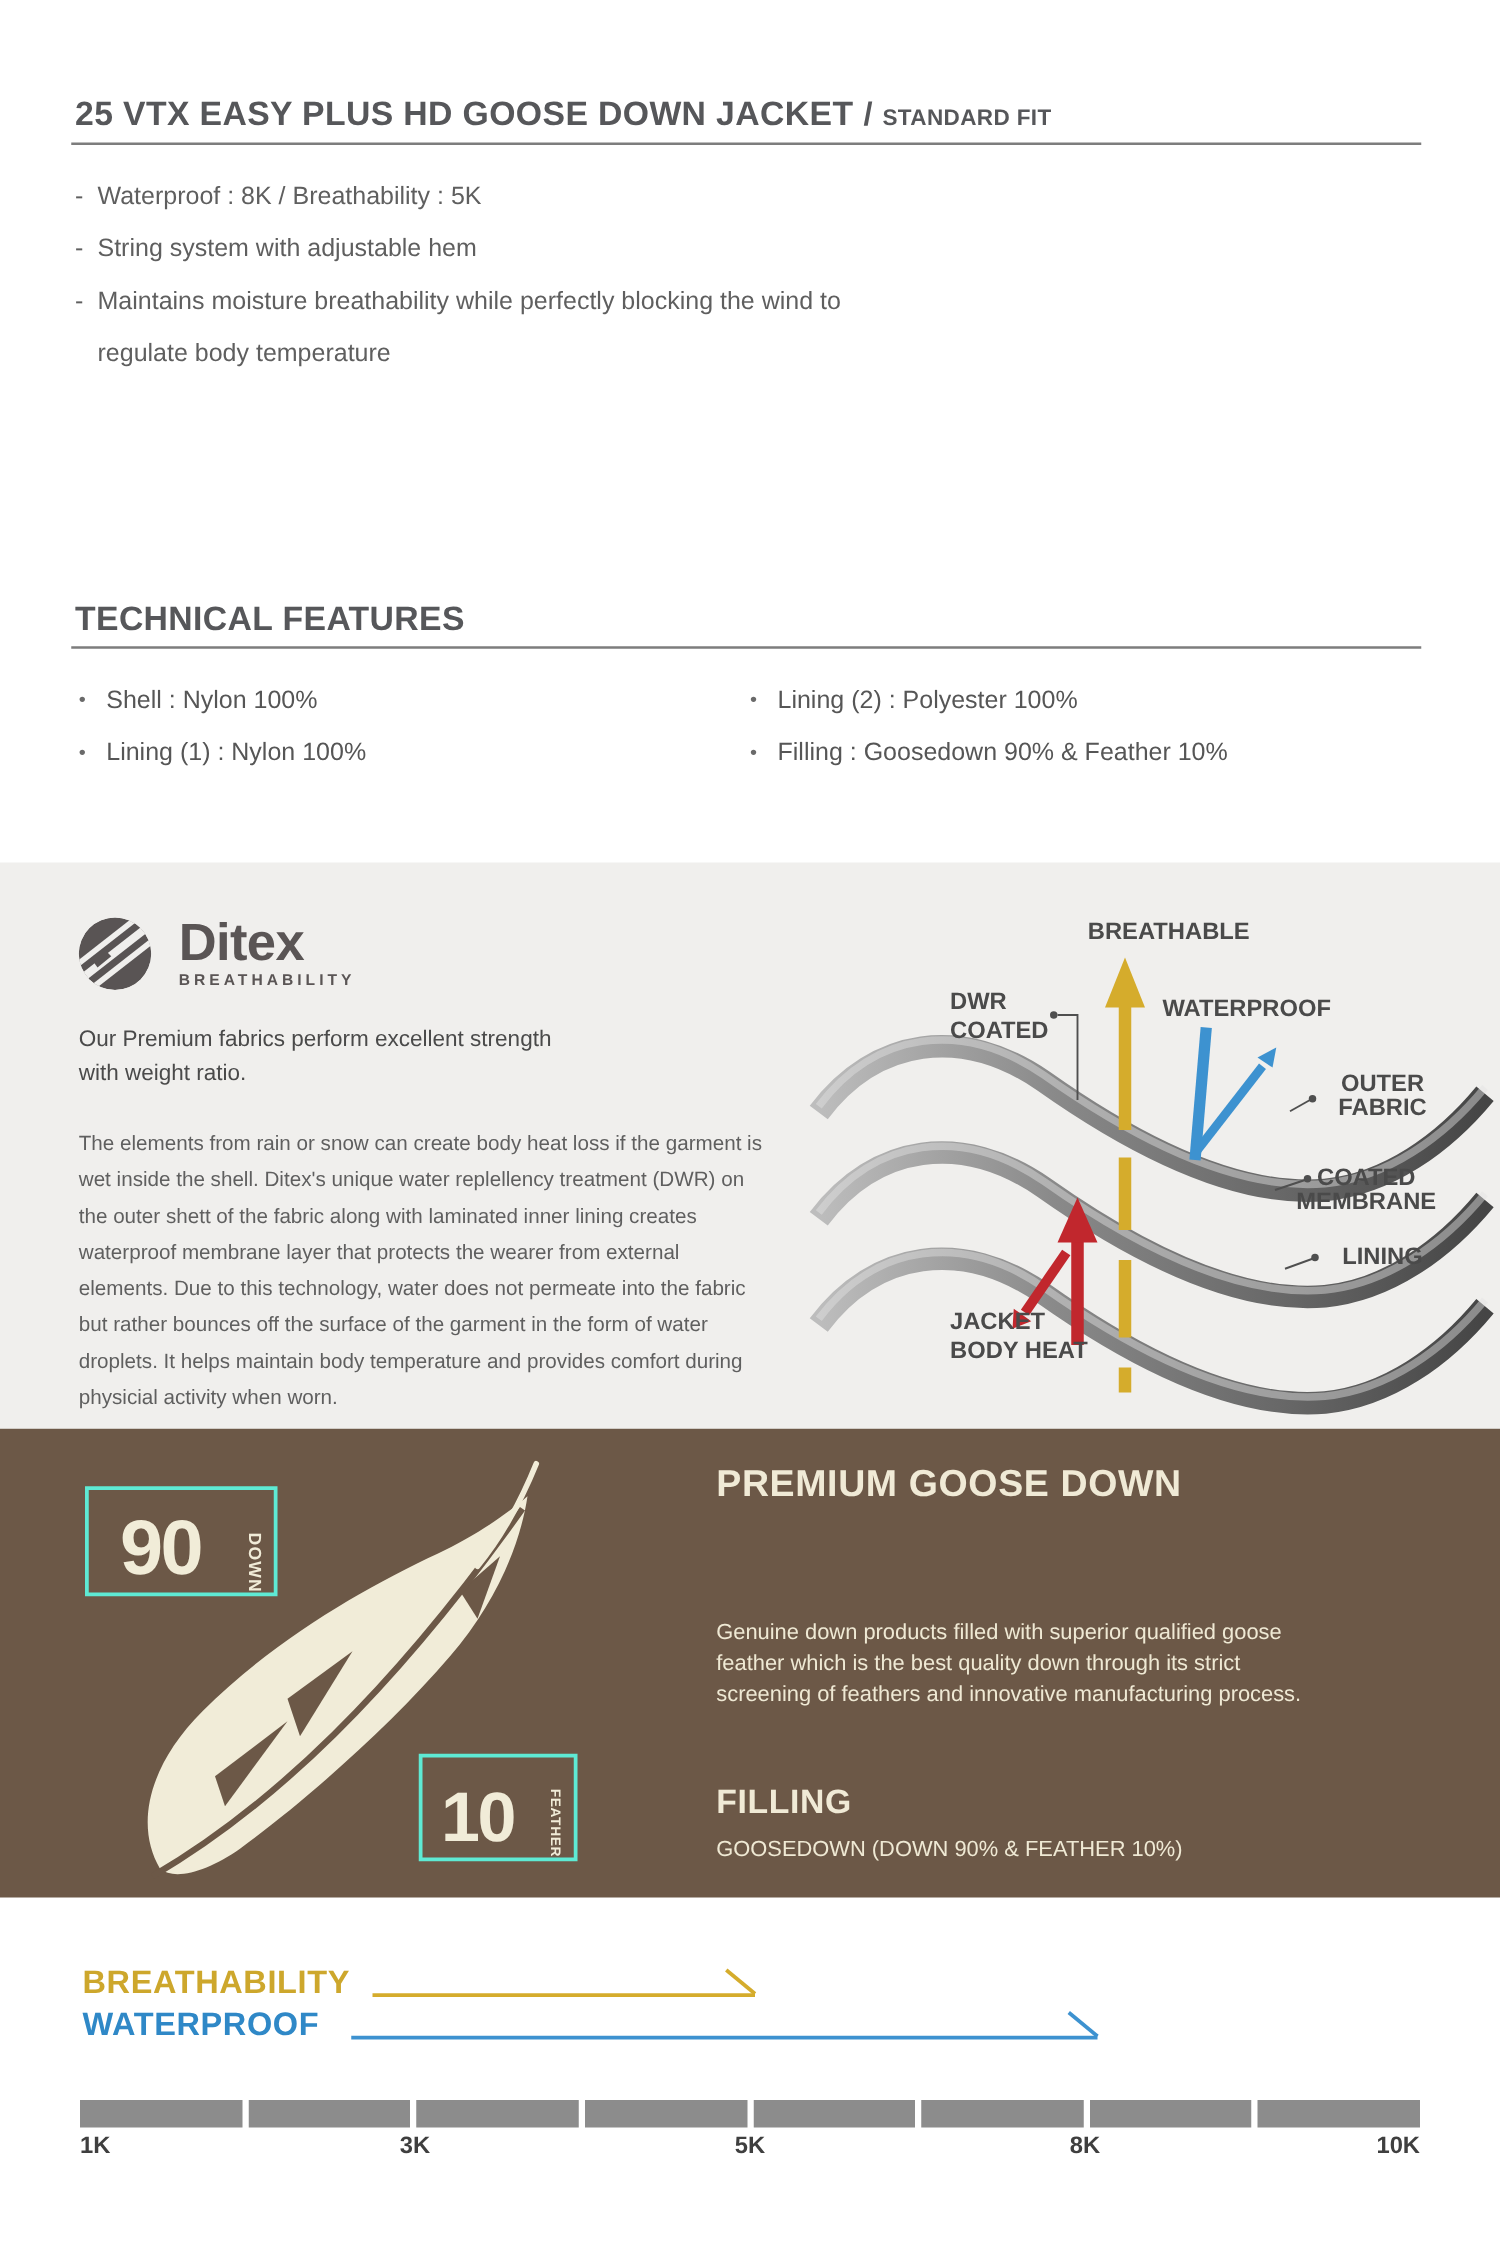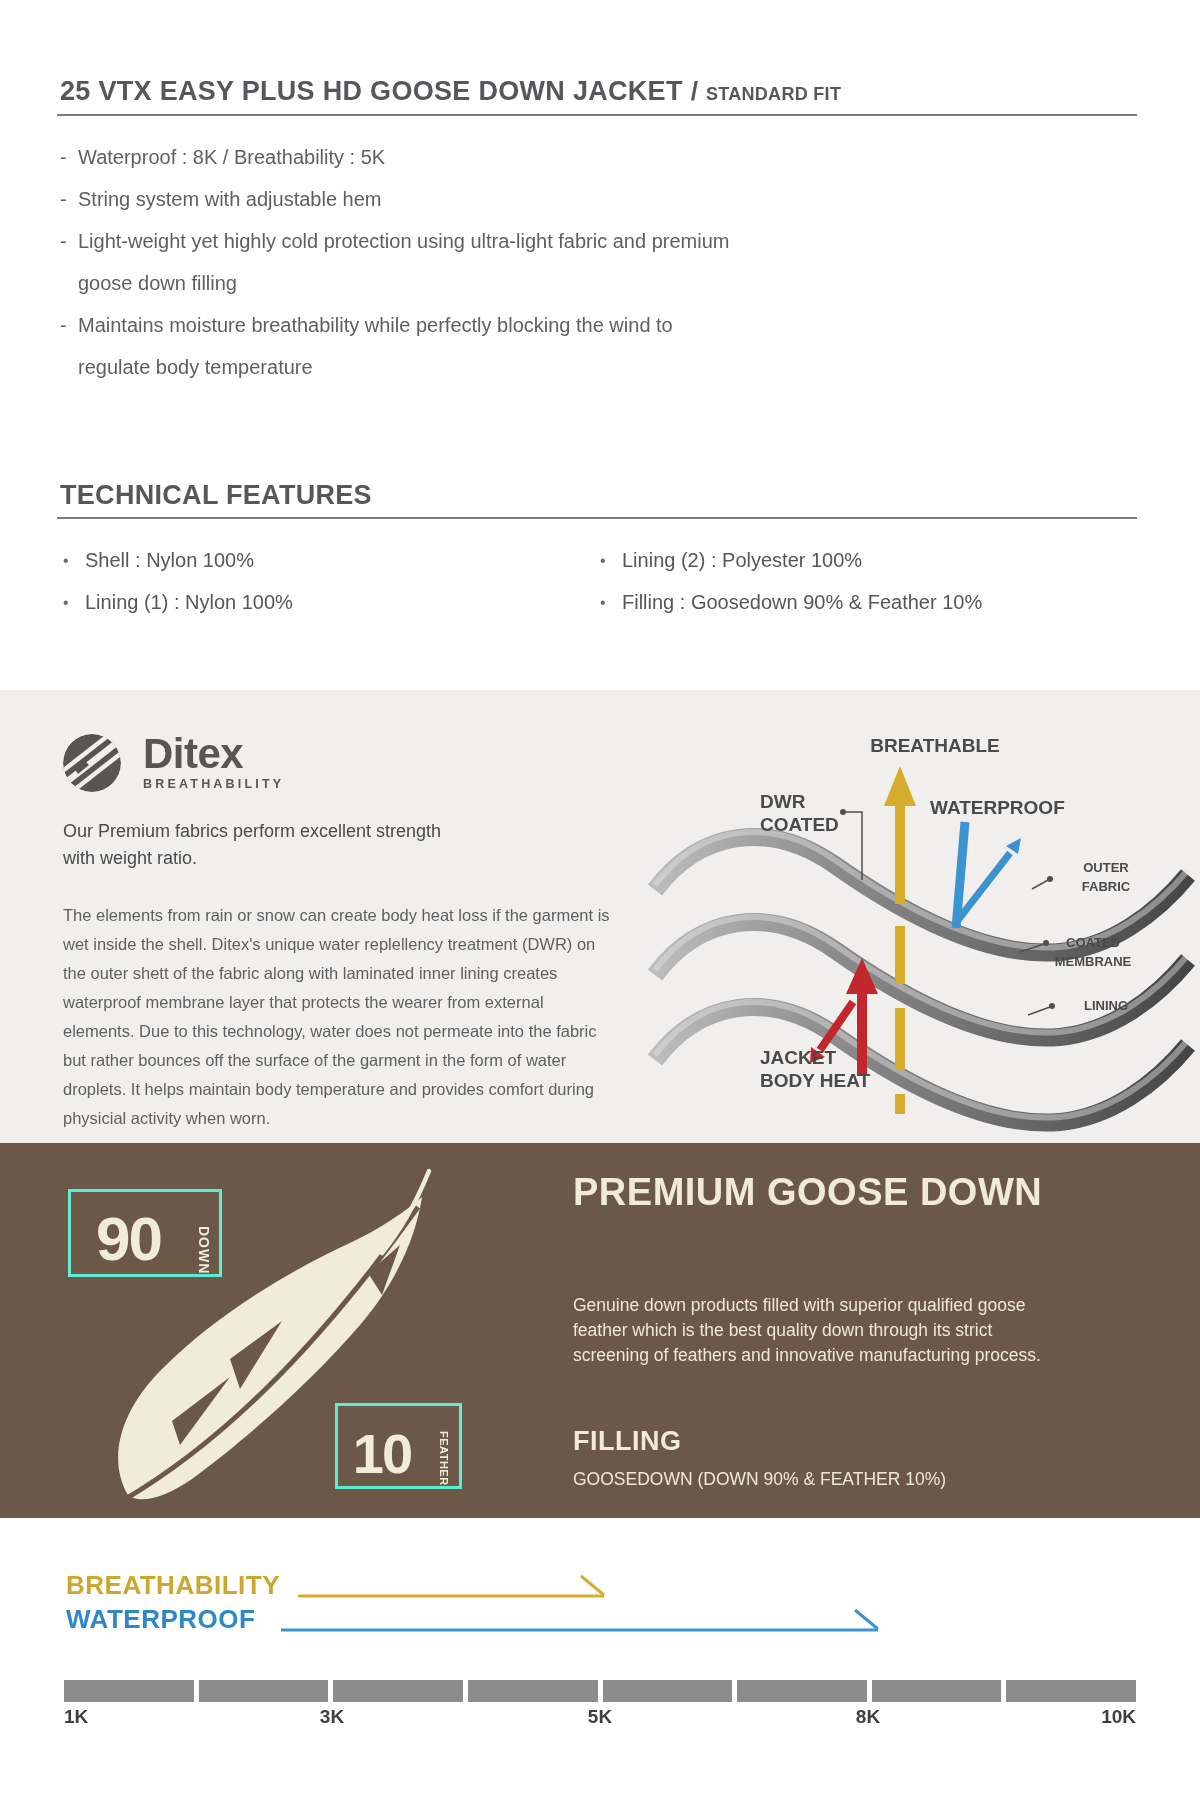--- a/index.html
+++ b/index.html
@@ -30,21 +30,21 @@
   
   .ditex-section { left:0; top:690px; width:1200px; height:453px; background:#f0efed; }
   .logo-row { left:63px; top:44px; display:flex; align-items:flex-start; gap:22px; }
   .brand-name { font-size:42px; font-weight:bold; color:#5a5555; line-height:40px; letter-spacing:-.5px; }
   .brand-sub { font-size:12.5px; font-weight:bold; color:#5a5555; letter-spacing:3.2px; margin-top:3px; }
   .ditex-intro { left:63px; top:128px; font-size:18px; color:#4a4a4a; line-height:27px; white-space:pre-line; }
   .ditex-body { left:63px; top:211px; width:590px; font-size:16.5px; color:#5f5f5f; line-height:29px; white-space:pre-line; }
   .diagram-svg { left:640px; top:0; }
   .dlab { position:absolute; font-weight:bold; color:#4a4a4a; white-space:pre-line; }
   .dlab-lg { font-size:19px; line-height:23px; }
-  .dlab-sm { font-size:13px; line-height:19px; text-align:center; }
+  .dlab-sm { font-size:19px; line-height:19px; text-align:center; }
   .lab-breathable { left:850px; top:44px; width:170px; text-align:center; }
   .lab-dwr { left:760px; top:100px; }
   .lab-waterproof { left:930px; top:106px; }
   .lab-outer { left:1046px; top:168px; width:120px; }
   .lab-membrane { left:1026px; top:243px; width:134px; }
   .lab-lining { left:1046px; top:306px; width:120px; }
   .lab-retains { left:760px; top:356px; }
 
   
   .goose-section { left:0; top:1143px; width:1200px; height:375px; background:#6c5847; }
@@ -53,21 +53,21 @@
   .badge-10 { left:335px; top:260px; width:127px; height:86px; }
   .badge-num { flex:1; display:flex; align-items:center; justify-content:center; color:#f1ecd8; font-weight:bold; letter-spacing:-2px; }
   .badge-90 .badge-num { font-size:62px; }
   .badge-10 .badge-num { font-size:56px; }
   .badge-div { width:3px; background:#f1ecd8; }
   .badge-side { width:30px; display:flex; align-items:center; justify-content:center; }
   .badge-side span { writing-mode:vertical-rl; color:#f1ecd8; font-weight:bold; letter-spacing:1px; }
   .badge-90 .badge-side span { font-size:14px; }
   .badge-10 .badge-side span { font-size:11px; letter-spacing:.5px; }
   .feather-svg { left:88px; top:4px; }
-  .goose-heading { left:573px; top:28px; font-size:38px; font-weight:bold; color:#f0ead6; letter-spacing:.5px; }
+  .goose-heading { left:573px; top:28px; font-size:30px; font-weight:bold; color:#f0ead6; letter-spacing:.5px; }
   .goose-para { position:absolute; left:573px; font-size:17.5px; color:#efe9d4; line-height:25px; white-space:pre-line; }
   .goose-para1 { top:76px; }
   .goose-para2 { top:150px; }
   .filling-heading { left:573px; top:283px; font-size:27px; font-weight:bold; color:#f0ead6; letter-spacing:.5px; }
   .filling-value { left:573px; top:326px; font-size:17.5px; color:#efe9d4; }
 
   
   .perf-breath { left:66px; top:1570px; font-size:26px; font-weight:bold; color:#cda72c; letter-spacing:.5px; }
   .perf-water { left:66px; top:1604px; font-size:26px; font-weight:bold; color:#2f88c7; letter-spacing:.5px; }
   .perf-arrows { left:0; top:1556px; }
@@ -92,24 +92,20 @@
     <span class="fit-label">STANDARD FIT</span>
   </div>
   <div class="abs rule rule-title"></div>
 
   <ul class="abs feature-bullets">
     <li>
         <span class="bt">Waterproof : 8K / Breathability : 5K</span>
       </li>
     <li>
         <span class="bt">String system with adjustable hem</span>
-      </li>
-    <li>
-        <span class="bt">Light-weight yet highly cold protection using ultra-light fabric and premium
-goose down filling</span>
       </li>
     <li>
         <span class="bt">Maintains moisture breathability while perfectly blocking the wind to
 regulate body temperature</span>
       </li>
   </ul>
 
   <div class="abs tech-heading">TECHNICAL FEATURES</div>
   <div class="abs rule rule-tech"></div>
   <div class="abs tech-grid">

